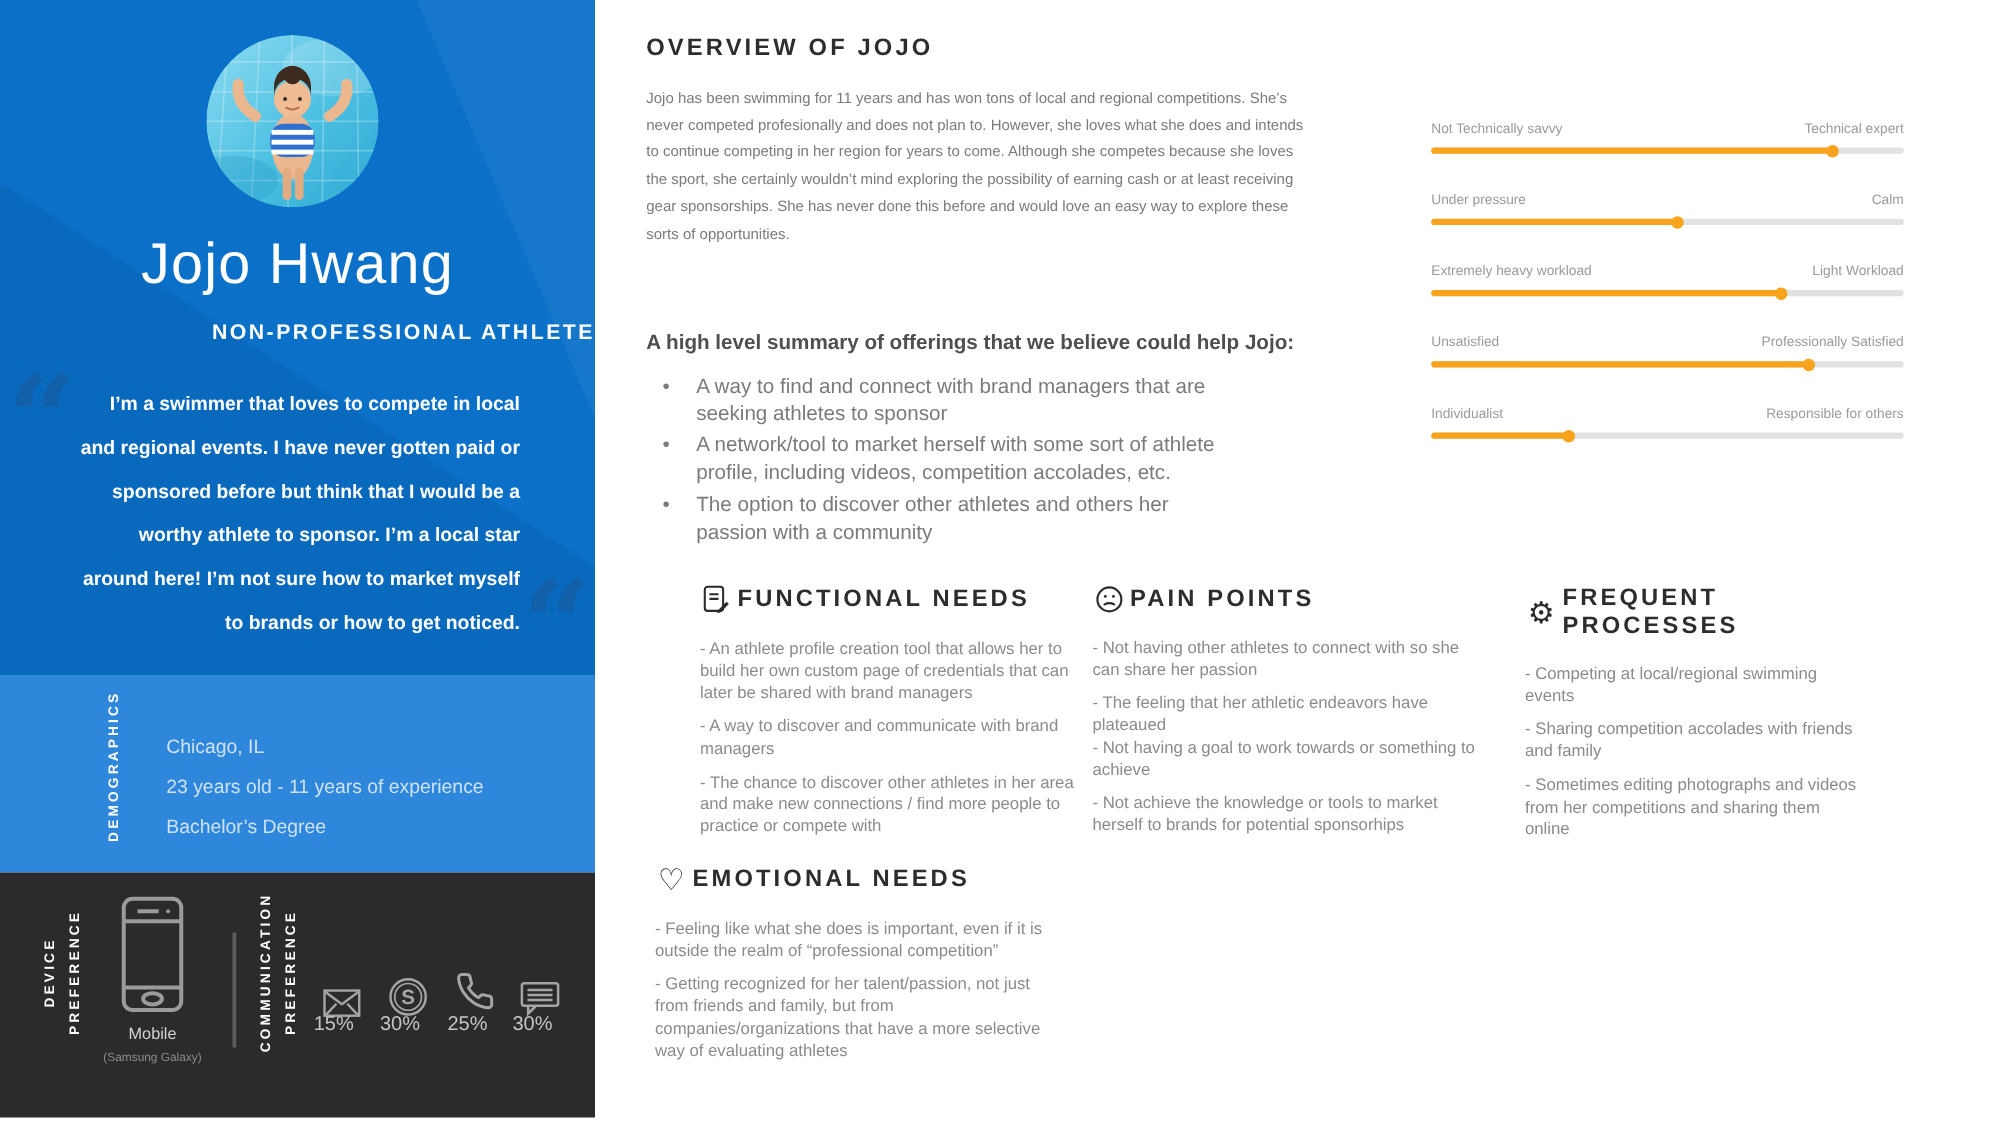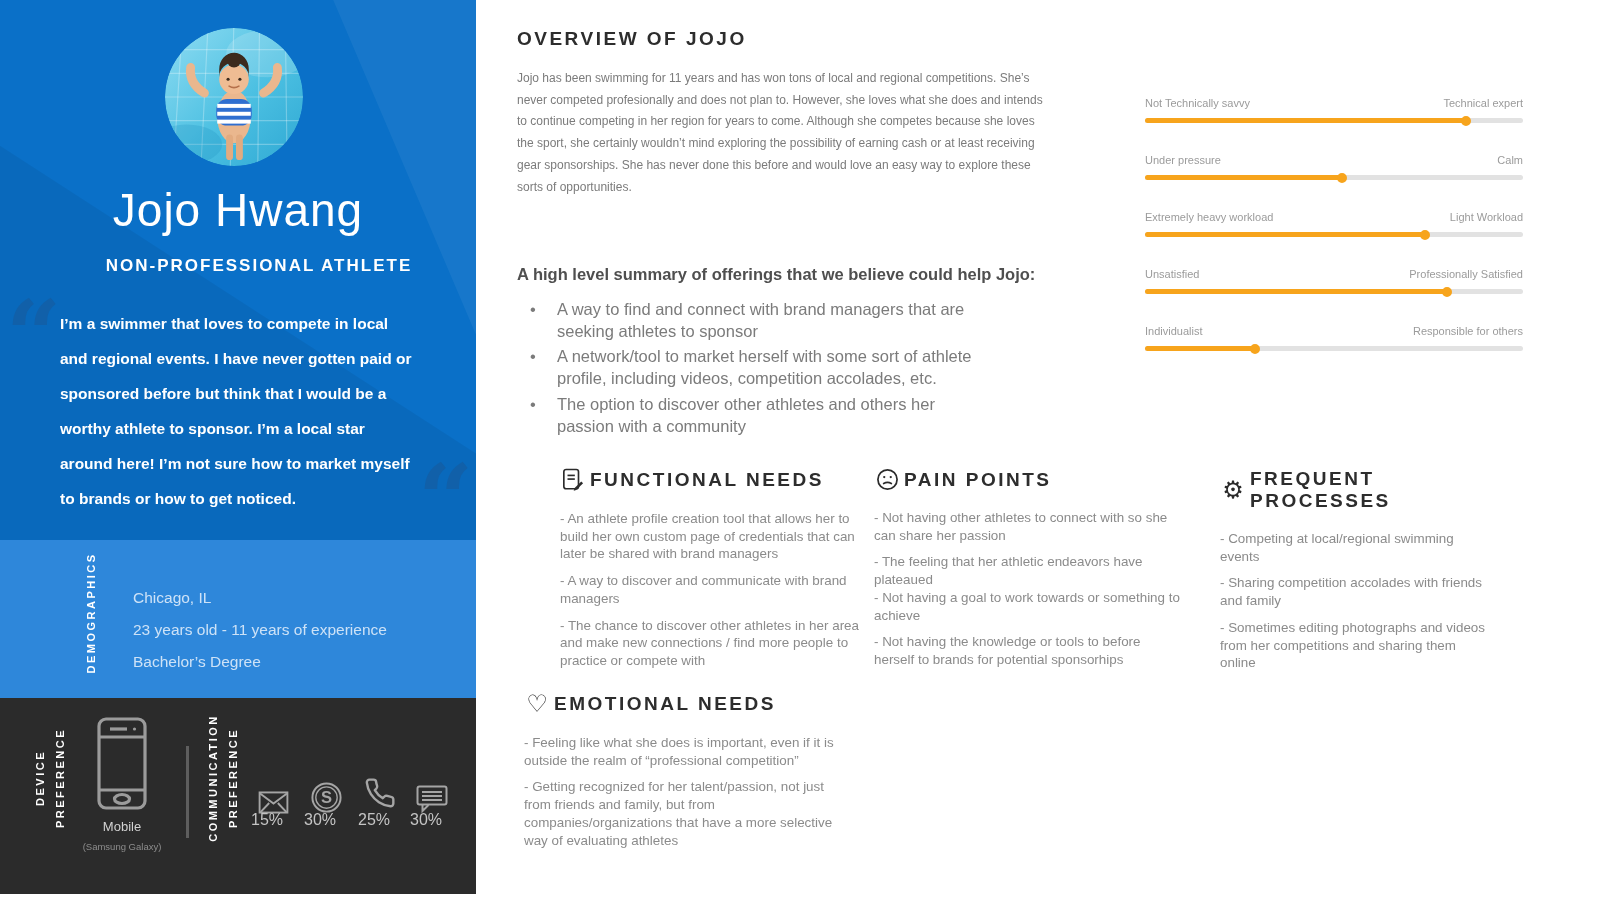--- a/index.html
+++ b/index.html
@@ -13,28 +13,28 @@
   .facet-light { position:absolute; inset:0; background:#ffffff; opacity:.055;
                  clip-path:polygon(70% 0, 100% 0, 100% 62%); }
   .facet-dark { position:absolute; inset:0; background:#000000; opacity:.06;
                 clip-path:polygon(0 27%, 100% 84%, 100% 100%, 0 100%); }
 
   .avatar-wrap { position:absolute; left:165px; top:28px; width:138px; height:138px; border-radius:50%; overflow:hidden; }
   .avatar-wrap svg { display:block; width:100%; height:100%; }
 
   .persona-name { position:absolute; left:0; top:183px; width:476px; text-align:center;
                   color:#ffffff; font-size:46px; font-weight:300; letter-spacing:1px; }
-  .persona-role { position:absolute; left:0; top:256px; width:476px; text-align:center;
+  .persona-role { position:absolute; left:0; top:256px; width:476px; text-align:right;
                   color:#ffffff; font-size:17px; font-weight:700; letter-spacing:2px;padding-left:42px; }
 
   .quote-mark { position:absolute; color:#1160a9; font-family:"DejaVu Serif","Liberation Serif",serif;
                 font-size:96px; font-weight:700; line-height:1; }
   .quote-open  { left:6px;  top:288px; }
   .quote-close { left:418px; top:452px; }
-  .quote-text { position:absolute; left:60px; top:306px; width:356px; text-align:left;
+  .quote-text { position:absolute; left:60px; top:306px; width:356px; text-align:right;
                 color:#ffffff; font-size:15.5px; font-weight:600; line-height:35px; }
 
   .demographics { position:absolute; left:0; top:540px; width:476px; height:158px; background:#2e87da; }
   .v-label { color:#ffffff; font-size:11px; font-weight:700; letter-spacing:2.5px;
              white-space:pre-line; text-align:center; line-height:1.8; }
   .demo-vwrap { position:absolute; left:22px; top:602px; width:140px; height:22px;
                 display:flex; align-items:center; justify-content:center; transform:rotate(-90deg); }
   .demo-items { position:absolute; left:133px; top:582px; }
   .demo-item { color:#cde2f7; font-size:15.5px; line-height:32px; }
 
@@ -311,21 +311,21 @@
             <circle cx="15.4" cy="9.5" r="1.2" fill="#2b2b2b" stroke="none"></circle>
             <path d="M8 16.2 Q12 14 16 16.2" stroke-linecap="round"></path>
           </svg>
         </span>
         <h2 class="col-title">PAIN POINTS</h2>
       </div>
       <div class="col-items">
           <p class="item">- Not having other athletes to connect with so she can share her passion</p>
           <p class="item">- The feeling that her athletic endeavors have plateaued</p>
           <p class="item">- Not having a goal to work towards or something to achieve</p>
-          <p class="item">- Not having the knowledge or tools to before herself to brands for potential sponsorhips</p>
+          <p class="item">- Not achieve the knowledge or tools to market herself to brands for potential sponsorhips</p>
         </div>
     </section>
 
     <section class="col col-frequent">
       <div class="col-head">
         <span class="head-icon">
           <span class="glyph-icon">⚙</span>
         </span>
         <h2 class="col-title">FREQUENT PROCESSES</h2>
       </div>

